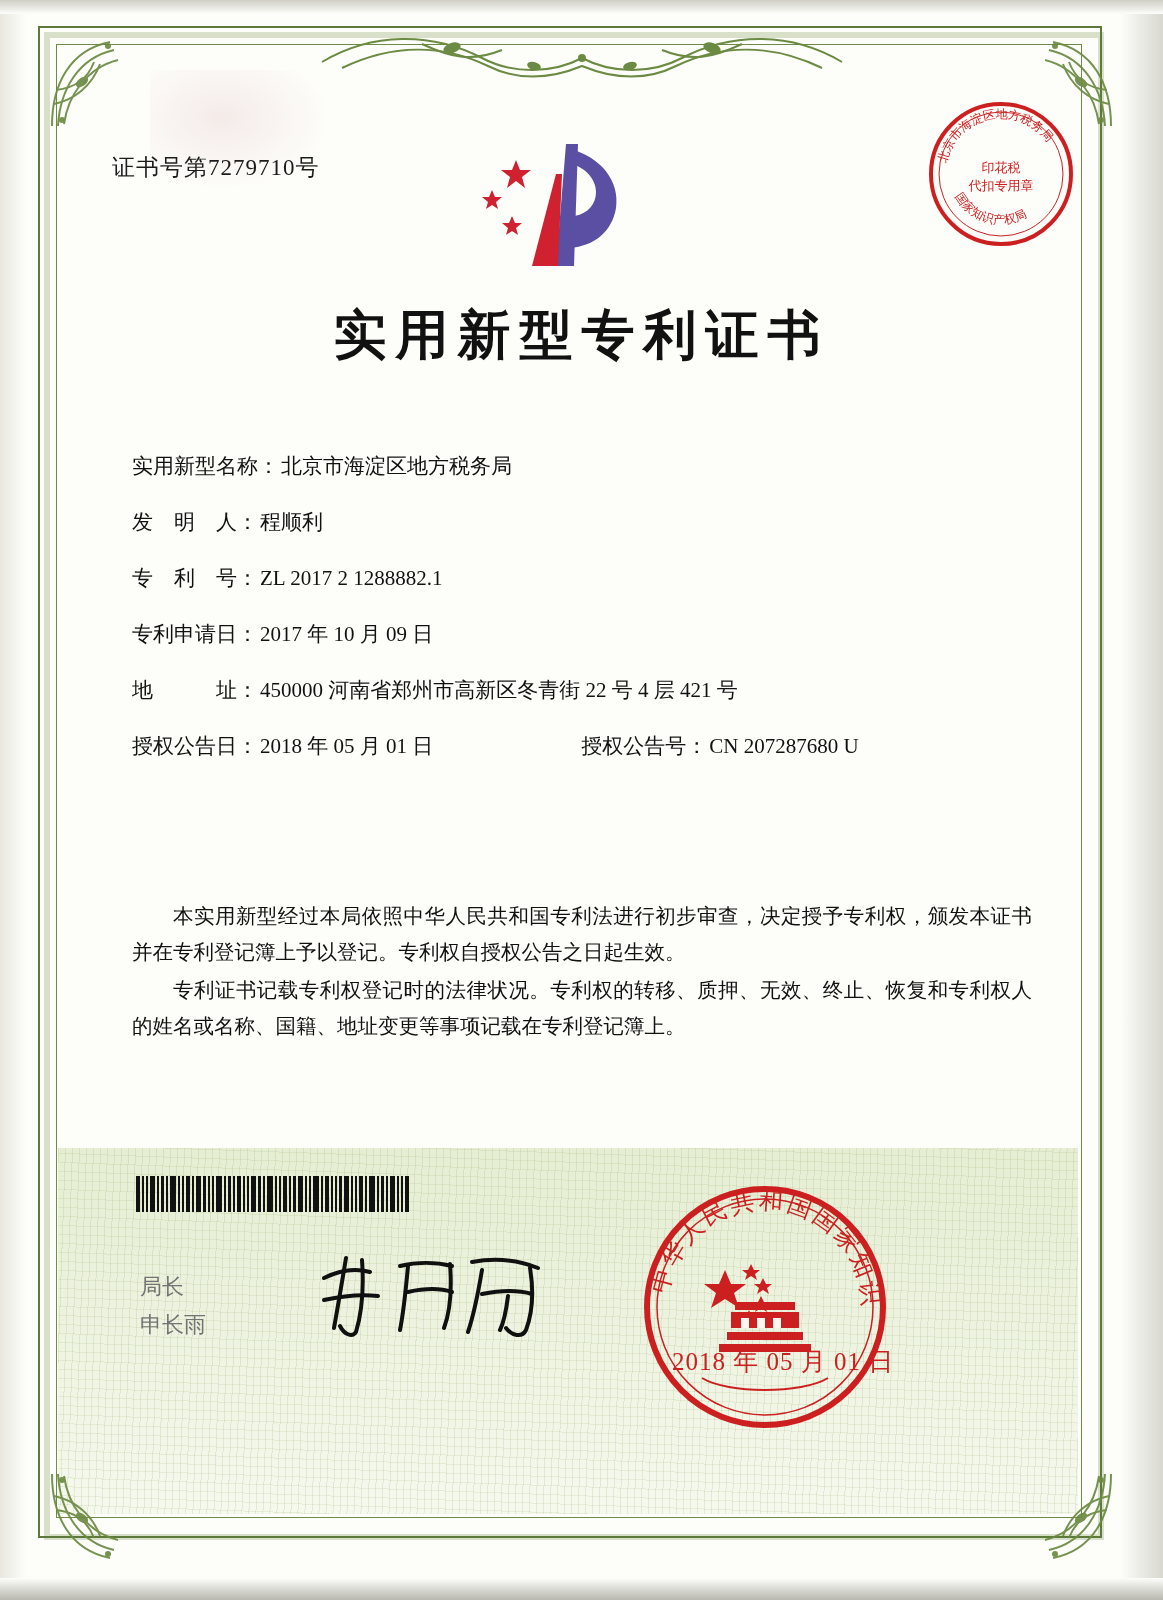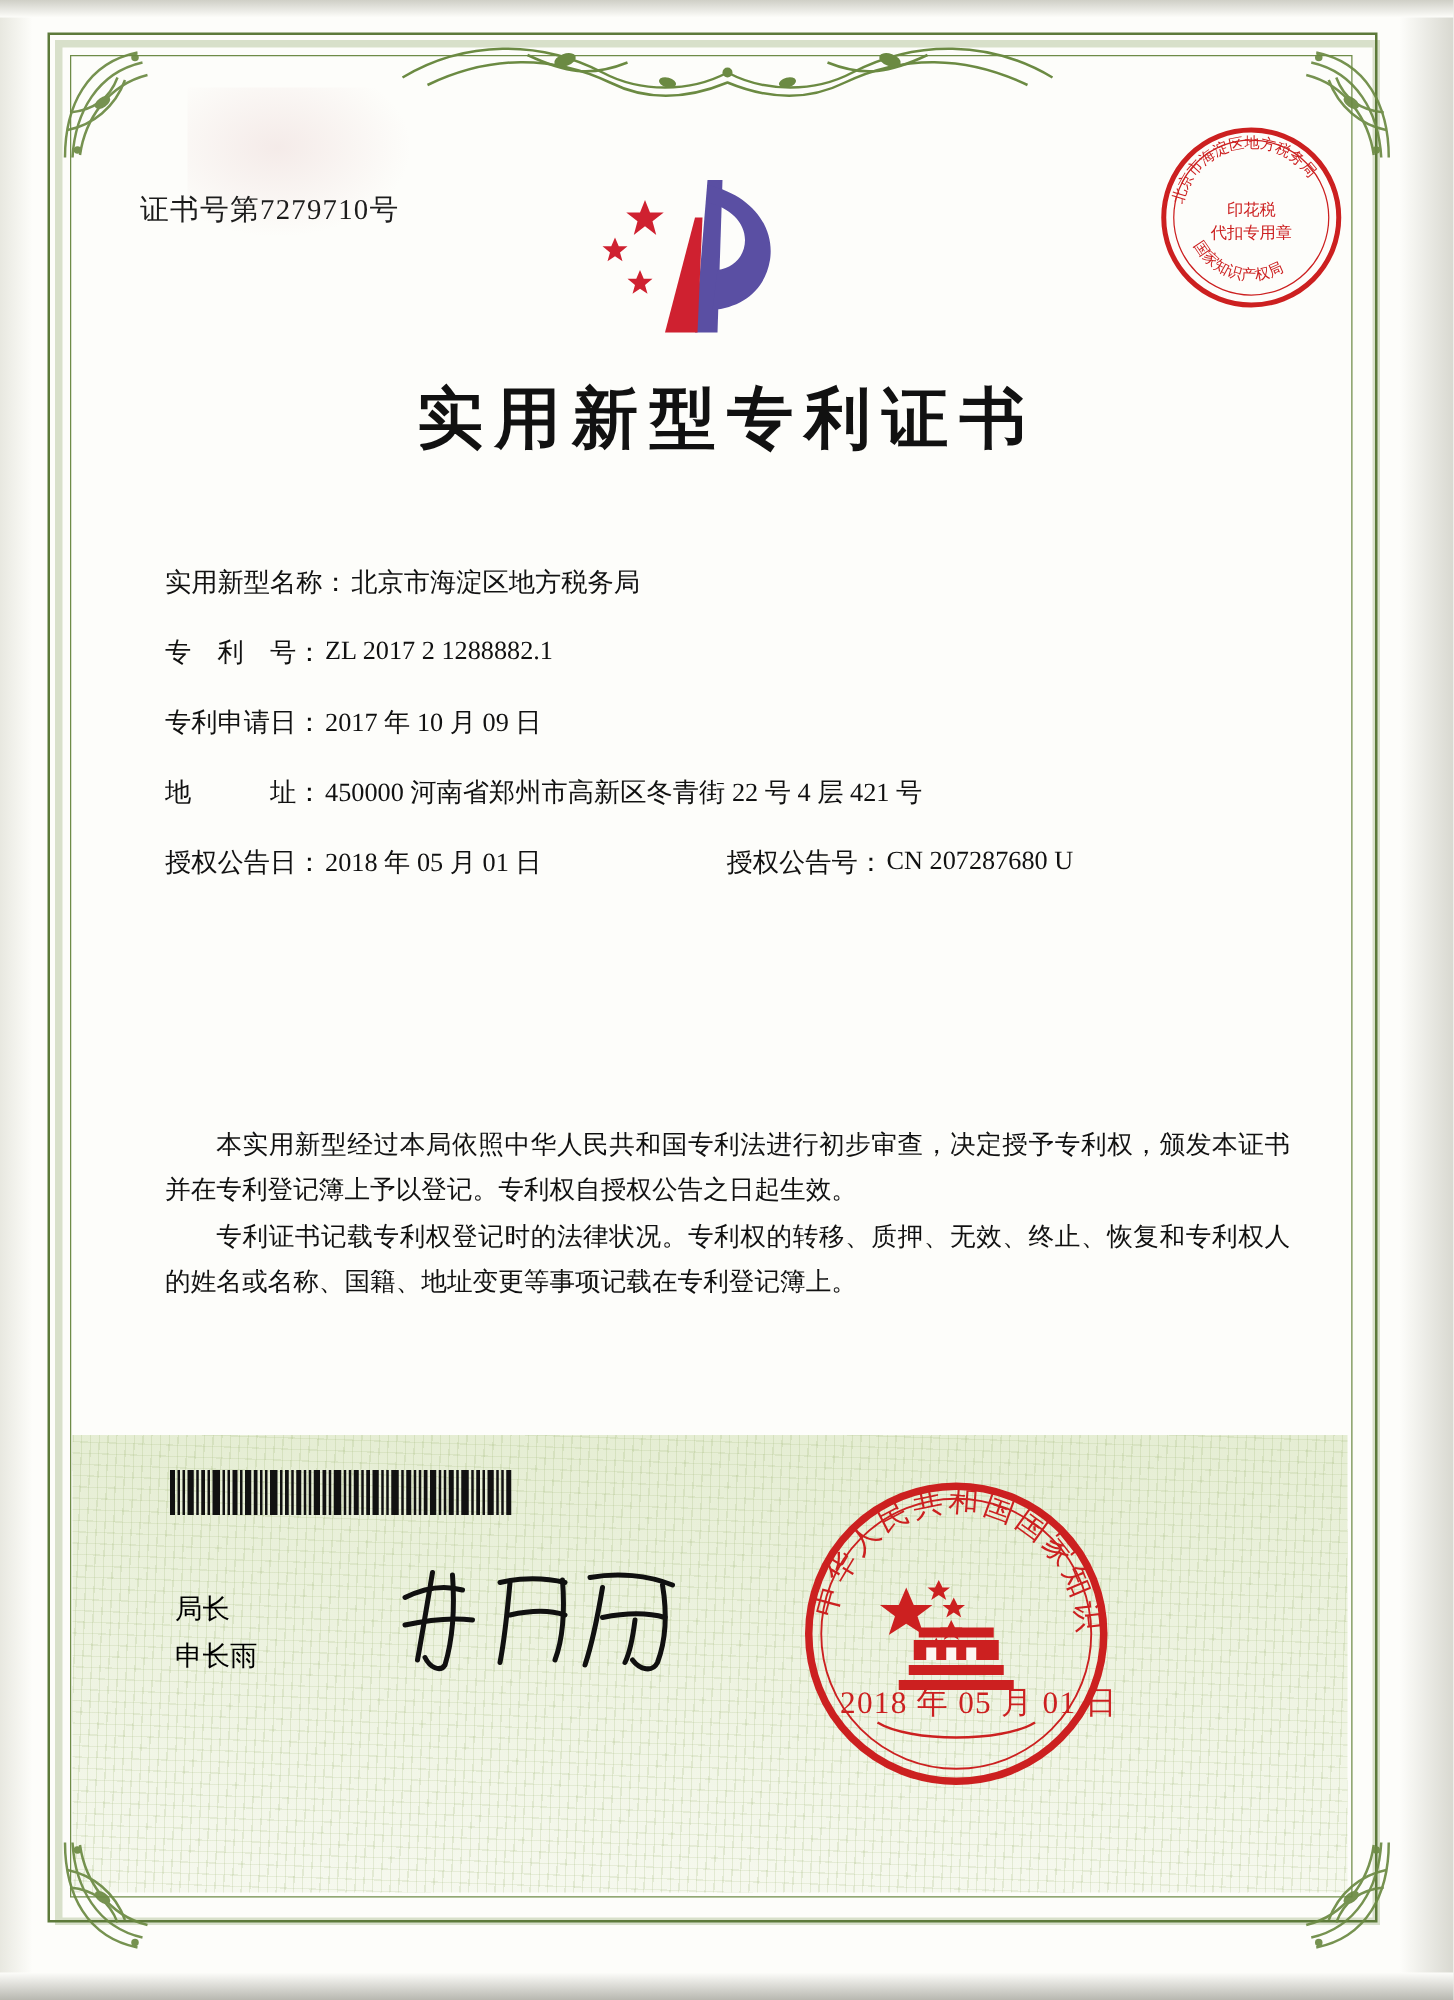--- a/index.html
+++ b/index.html
@@ -134,21 +134,21 @@
 
   
   .fields {
     position: absolute;
     left: 132px;
     top: 452px;
     width: 900px;
   }
   .field {
     display: flex;
-    align-items: flex-start;
+    align-items: center;
     margin-bottom: 28px;
     font-size: 21px;
     color: #111;
   }
   .field .label {
     white-space: pre;
     font-size: 21px;
   }
   .field .value {
     font-size: 21px;
@@ -191,21 +191,21 @@
     background: #111;
     margin-right: 2px;
   }
 
   
   .sig-label {
     position: absolute;
     left: 140px; top: 1268px;
     font-size: 22px;
     line-height: 38px;
-    color: #000000;
+    color: #737373;
   }
   .signature {
     position: absolute;
     left: 312px; top: 1248px;
     width: 260px; height: 92px;
   }
   .signature svg { width:100%; height:100%; display:block; }
 
   
   .stamp-main {
@@ -363,20 +363,24 @@
       <text x="76" y="92" text-anchor="middle" font-size="13" fill="#cc2020" font-family="Liberation Serif, serif">代扣专用章</text>
     </svg>
   </div>
 
   <div class="title">实用新型专利证书</div>
 
   <div class="fields">
     <div class="field">
       <span class="label">实用新型名称：</span>
       <span class="value">北京市海淀区地方税务局</span>
+    </div>
+    <div class="field">
+      <span class="label">发　明　人：</span>
+      <span class="value">程顺利</span>
     </div>
     <div class="field">
       <span class="label">专　利　号：</span>
       <span class="value">ZL 2017 2 1288882.1</span>
     </div>
     <div class="field">
       <span class="label">专利申请日：</span>
       <span class="value">2017 年 10 月 09 日</span>
     </div>
     <div class="field">

